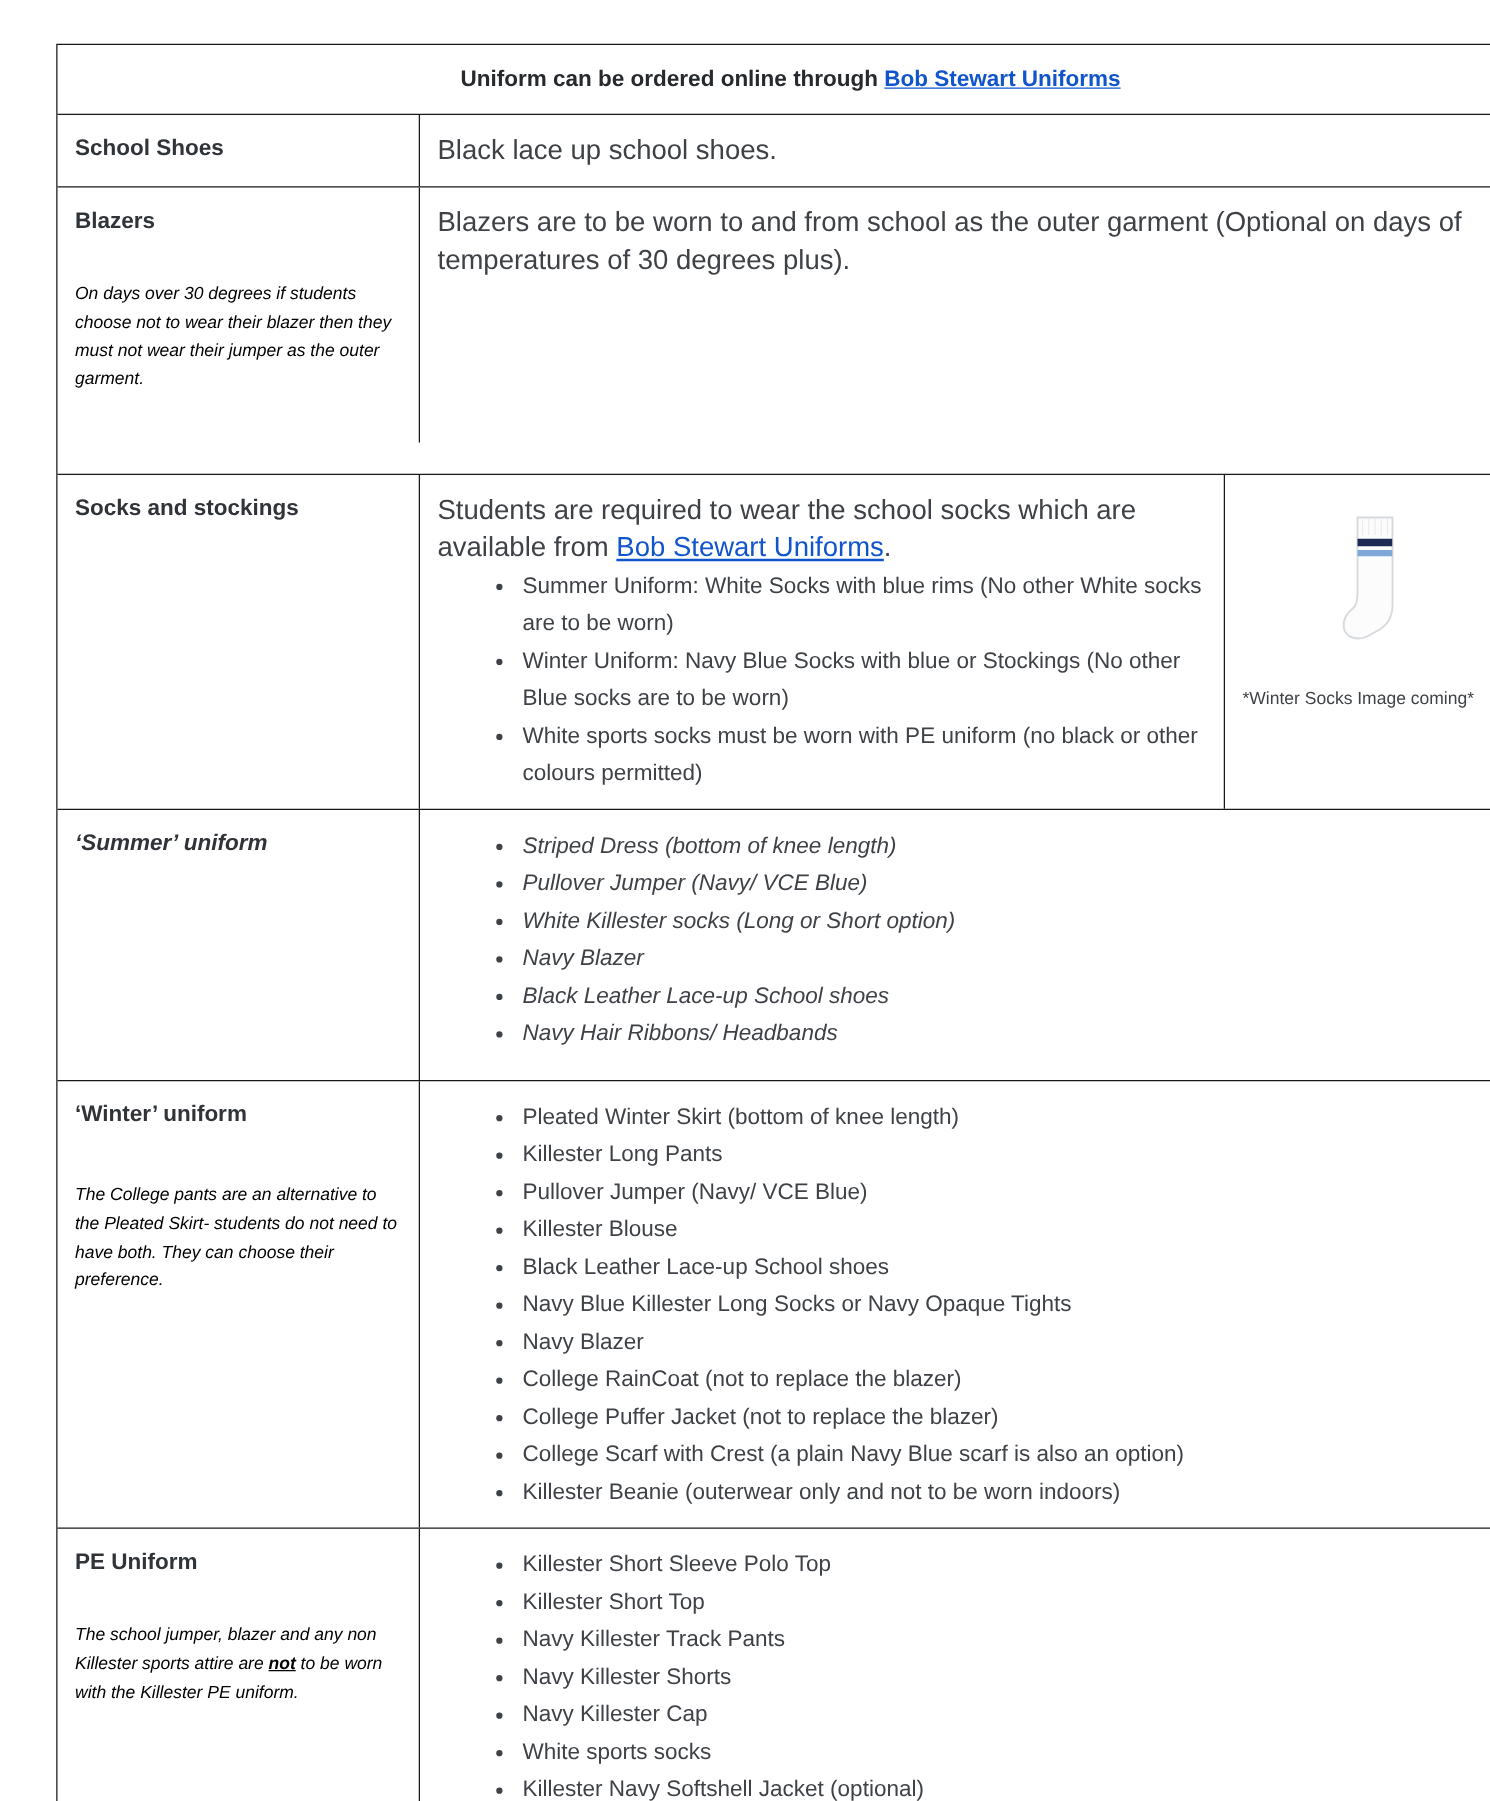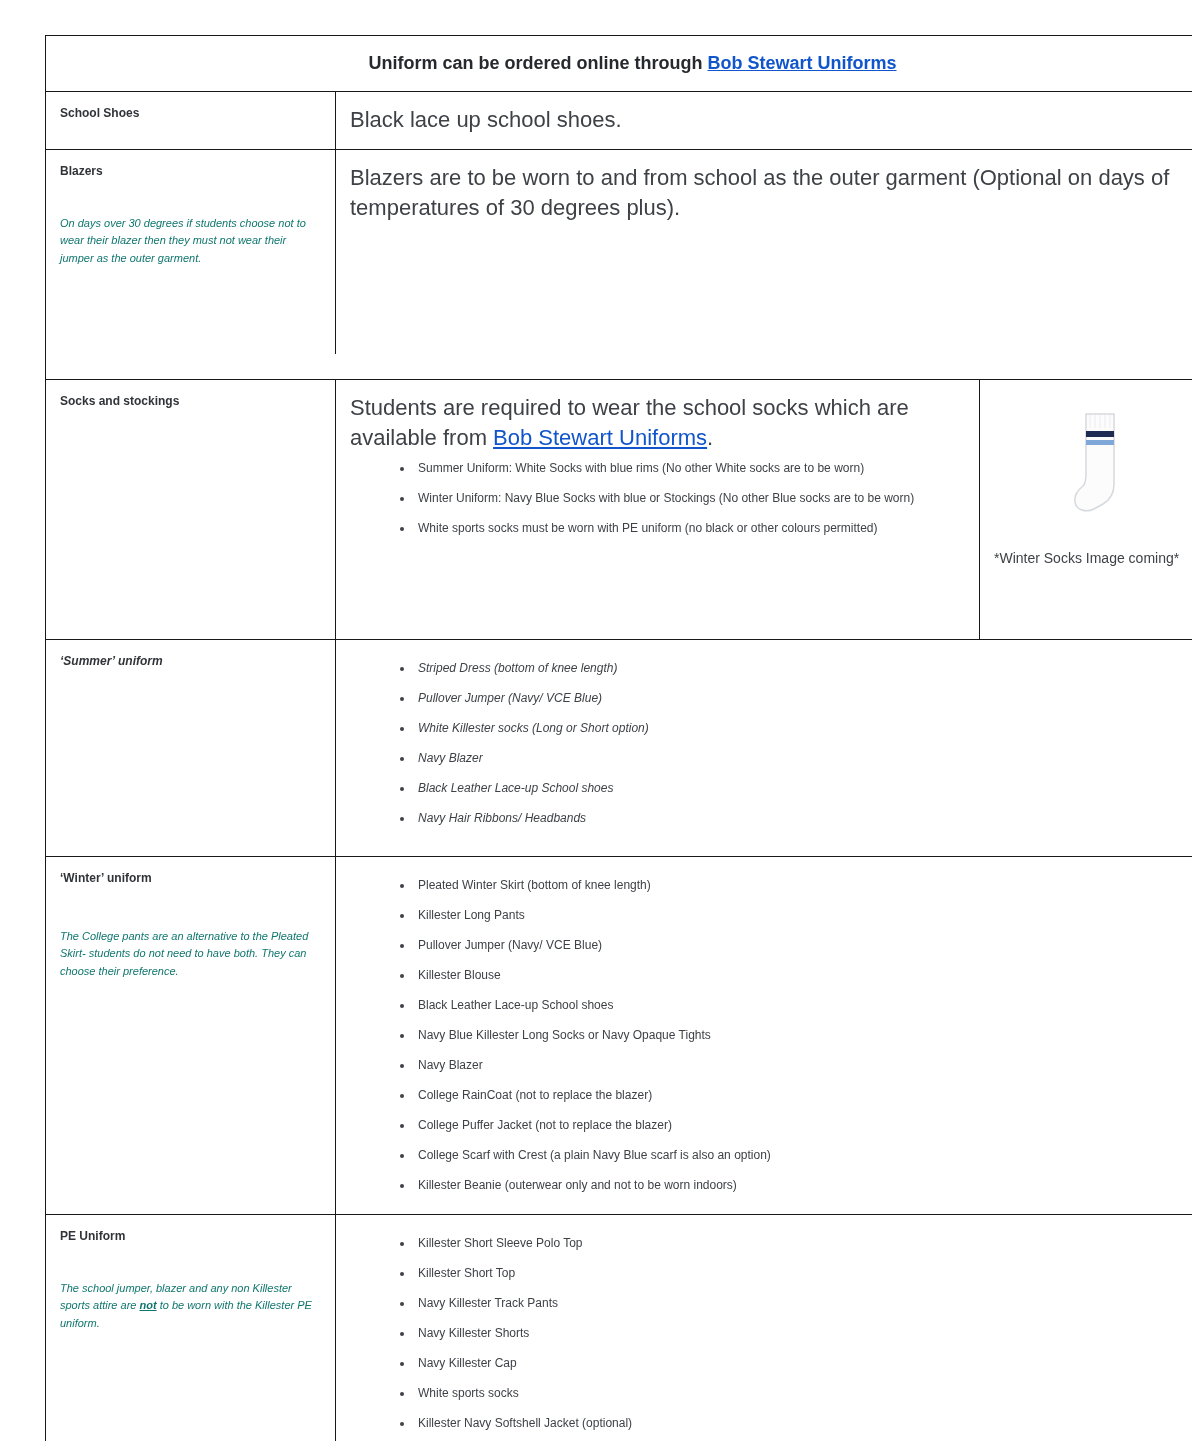--- a/index.html
+++ b/index.html
@@ -52,49 +52,49 @@
     flex: 0 0 290px;
     border-right: 1.5px solid #181818;
     padding: 13px 16px 14px 14px;
   }
   .body-cell {
     flex: 1 1 auto;
     padding: 13px 16px 14px 14px;
     min-width: 0;
   }
   .label {
-    font-size: 12px;
+    font-size: 18px;
     font-weight: 700;
     color: #303439;
     line-height: 1.45;
   }
   .note {
     margin-top: 34px;
-    font-size: 11px;
+    font-size: 14px;
     font-style: italic;
     line-height: 1.62;
-    color: #0f766e;
+    color: #000000;
   }
   .note-winter { margin-top: 40px; }
   .note-strong {
     font-weight: 700;
     text-decoration: underline;
   }
   .body-text {
     font-size: 22px;
     line-height: 30px;
     color: #3e4247;
   }
   ul.bullets {
     list-style: disc;
     padding-left: 64px;
     margin: 0;
   }
   ul.bullets li {
-    font-size: 12px;
+    font-size: 18px;
     line-height: 30px;
     color: #3e4247;
     padding-left: 4px;
   }
 
   
   .row-school-shoes { min-height: 50px; }
   .row-blazers      { min-height: 205px; }
   .row-socks        { min-height: 260px; margin-top: 25px; }
   .row-summer       { min-height: 217px; font-style: italic; }

